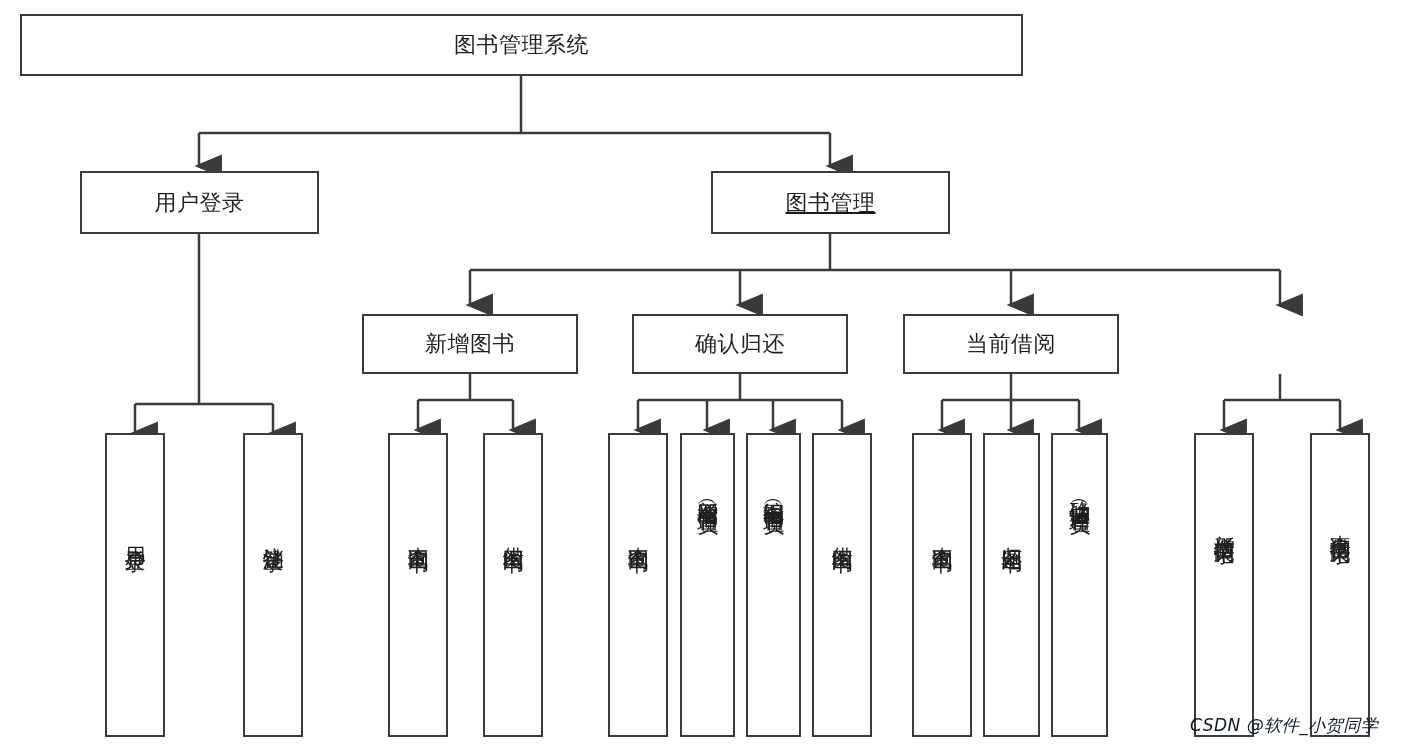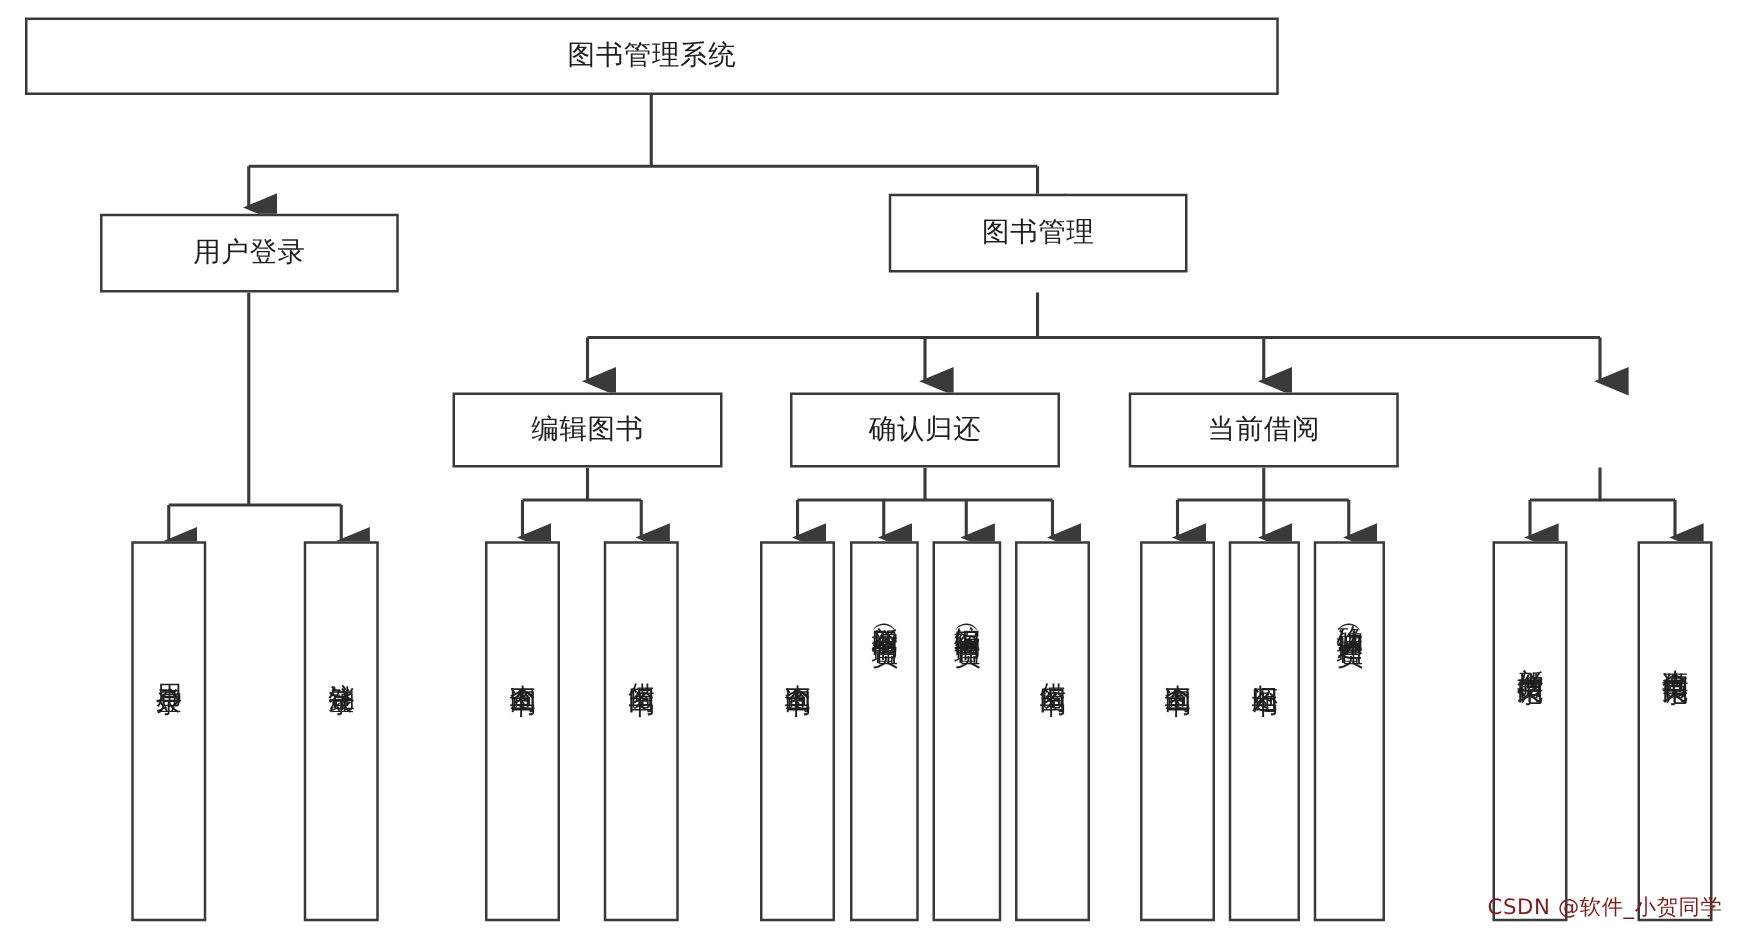--- a/index.html
+++ b/index.html
@@ -55,25 +55,26 @@
     text-orientation: upright;
     font-size: 21px;
     line-height: 1.08;
     letter-spacing: 2px;
     white-space: nowrap;
     margin: 0 auto;
   }
   .watermark {
     position: absolute;
     font-size: 17px;
-    color: #7f1d1d;
+    color: #0f172a;
     letter-spacing: 0.5px;
     white-space: nowrap;
     z-index: 9;
     font-family: "DejaVu Sans", "Liberation Sans", sans-serif;
+    font-style: italic;
   }
 </style>
 </head>
 <body>
 
 <div id="canvas">
 
   <svg id="edges" viewBox="0 0 1405 747" width="1405" height="747" xmlns="http://www.w3.org/2000/svg">
     <defs>
       <marker id="arrow" viewBox="0 0 12 12" refX="6" refY="10" markerWidth="11" markerHeight="11" orient="auto-start-reverse">
@@ -126,26 +127,26 @@
     </g>
   </svg>
 
   <div class="node" style="left:20px; top:14px; width:1003px; height:62px;">
     <span class="label">图书管理系统</span>
   </div>
 
   <div class="node" style="left:80px; top:171px; width:239px; height:63px;">
     <span class="label">用户登录</span>
   </div>
-  <div class="node" style="left:711px; top:155px; width:239px; height:63px;">
+  <div class="node" style="left:711px; top:171px; width:239px; height:63px;text-decoration:underline;">
     <span class="label">图书管理</span>
   </div>
 
   <div class="node" style="left:362px; top:314px; width:216px; height:60px;">
-    <span class="label">编辑图书</span>
+    <span class="label">新增图书</span>
   </div>
   <div class="node" style="left:632px; top:314px; width:216px; height:60px;">
     <span class="label">确认归还</span>
   </div>
   <div class="node" style="left:903px; top:314px; width:216px; height:60px;">
     <span class="label">当前借阅</span>
   </div>
 
   <div class="node vertical" style="left: 105px; top: 433px; width: 60px; height: 304px; padding-top: 95px;">
     <span class="label">用户登录</span>

